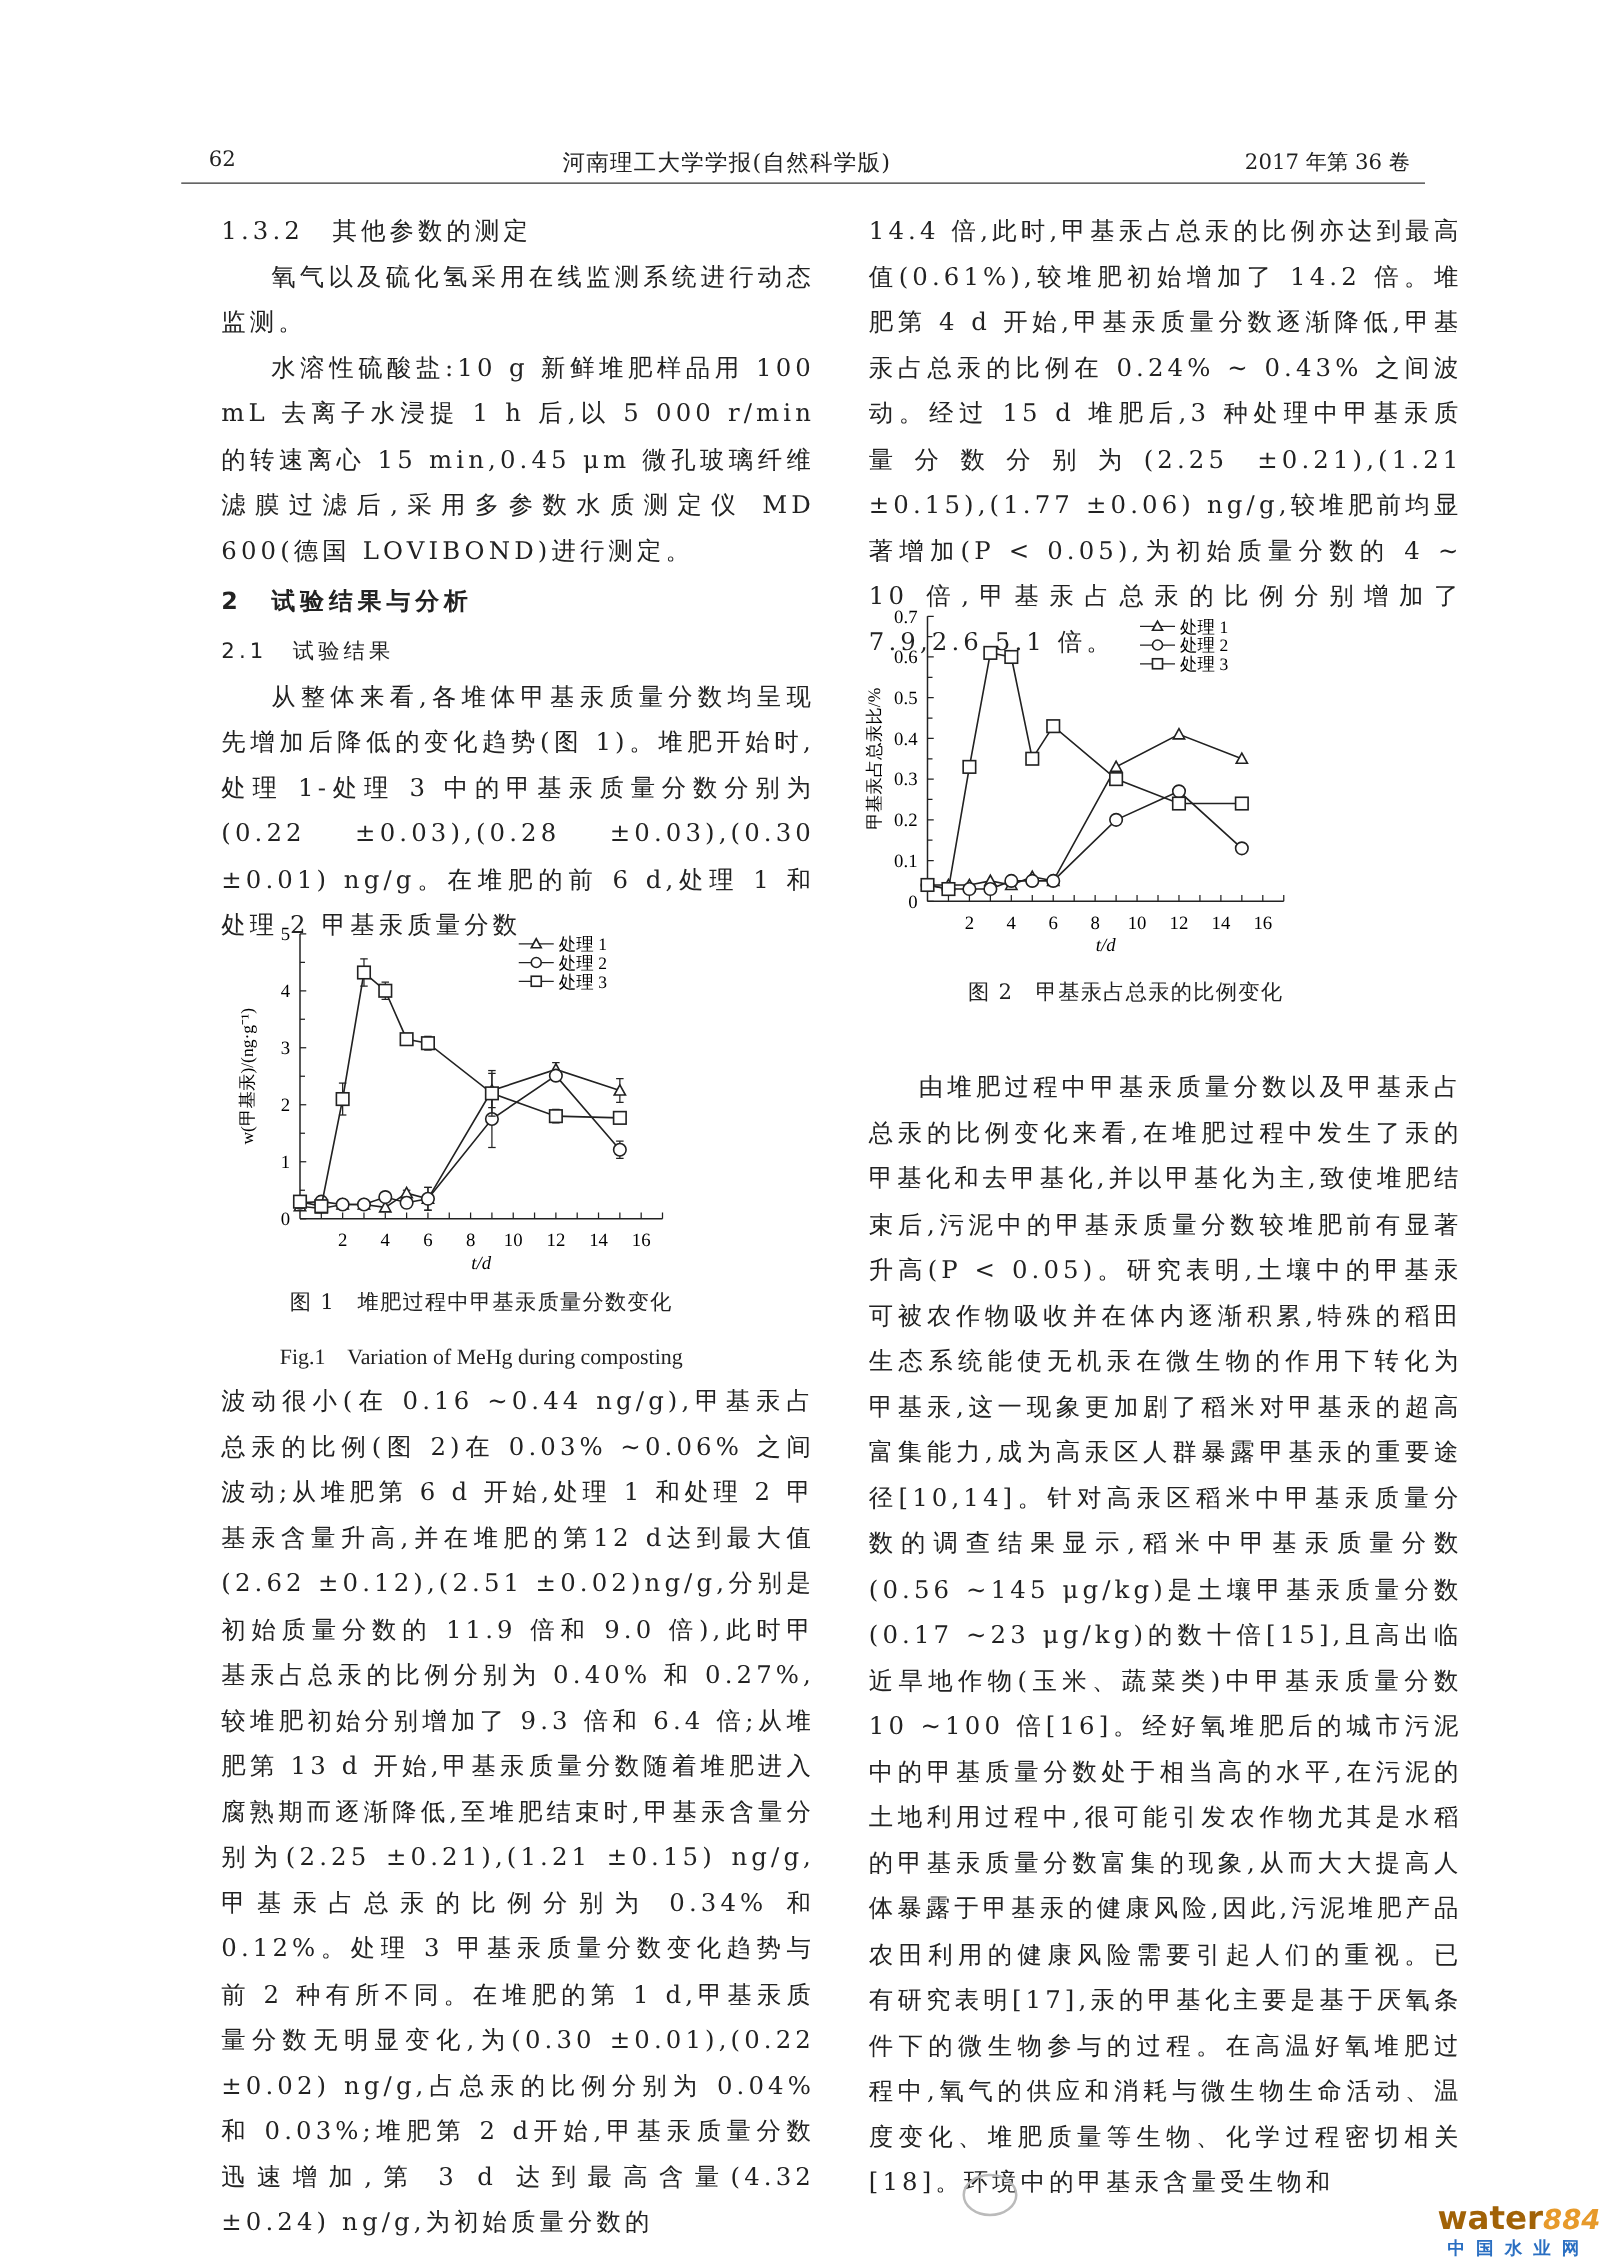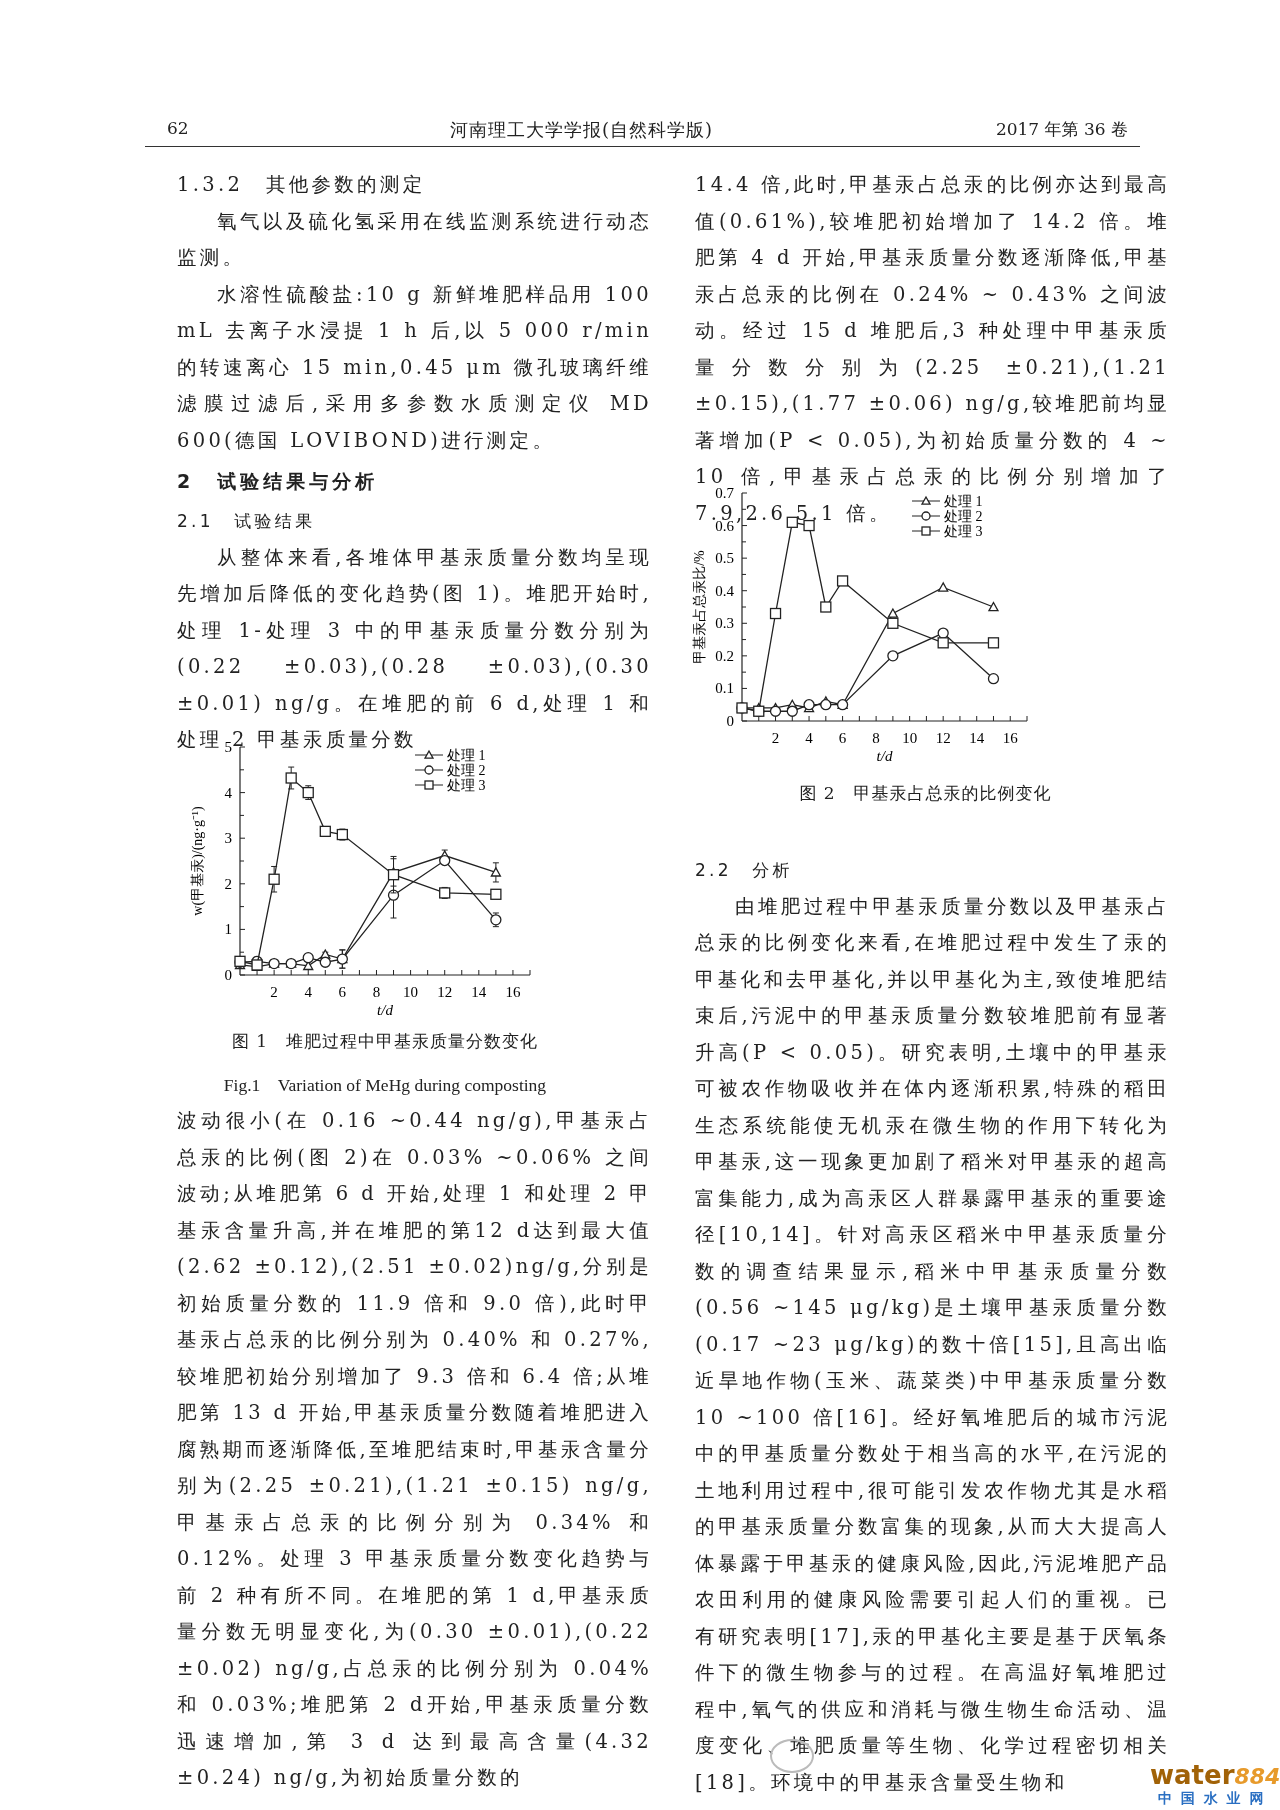--- a/index.html
+++ b/index.html
@@ -283,26 +283,25 @@
     <rect x="114.05882352941177" y="35.571428571428555" width="10" height="10" fill="#fff" stroke="#222" stroke-width="1.3"></rect>
     <rect x="130.8235294117647" y="117" width="10" height="10" fill="#fff" stroke="#222" stroke-width="1.3"></rect>
     <rect x="147.58823529411765" y="90.94285714285712" width="10" height="10" fill="#fff" stroke="#222" stroke-width="1.3"></rect>
     <rect x="197.88235294117646" y="133.28571428571428" width="10" height="10" fill="#fff" stroke="#222" stroke-width="1.3"></rect>
     <rect x="248.1764705882353" y="152.82857142857142" width="10" height="10" fill="#fff" stroke="#222" stroke-width="1.3"></rect>
     <rect x="298.47058823529414" y="152.82857142857142" width="10" height="10" fill="#fff" stroke="#222" stroke-width="1.3"></rect>
     <line x1="222" y1="46" x2="250" y2="46" stroke="#222"></line>
     <rect x="232" y="42" width="8" height="8" fill="#fff" stroke="#222" stroke-width="1.3"></rect>
     <text x="254" y="51" font-size="14">处理 3</text>
   </svg>
-<div class="cap" style="left:688px;top:782px;width:475px">
+<div class="cap" style="left:663px;top:782px;width:475px">
   <div>图 2　甲基汞占总汞的比例变化</div>
 </div>
 
 <div class="col" style="left:663px;top:852px;width:475px;">
-  <p class="h2">2.2　分析</p>
   <p class="ind">由堆肥过程中甲基汞质量分数以及甲基汞占总汞的比例变化来看,在堆肥过程中发生了汞的甲基化和去甲基化,并以甲基化为主,致使堆肥结束后,污泥中的甲基汞质量分数较堆肥前有显著升高(P &lt; 0.05)。研究表明,土壤中的甲基汞可被农作物吸收并在体内逐渐积累,特殊的稻田生态系统能使无机汞在微生物的作用下转化为甲基汞,这一现象更加剧了稻米对甲基汞的超高富集能力,成为高汞区人群暴露甲基汞的重要途径[10,14]。针对高汞区稻米中甲基汞质量分数的调查结果显示,稻米中甲基汞质量分数(0.56 ~145 μg/kg)是土壤甲基汞质量分数(0.17 ~23 μg/kg)的数十倍[15],且高出临近旱地作物(玉米、蔬菜类)中甲基汞质量分数 10 ~100 倍[16]。经好氧堆肥后的城市污泥中的甲基质量分数处于相当高的水平,在污泥的土地利用过程中,很可能引发农作物尤其是水稻的甲基汞质量分数富集的现象,从而大大提高人体暴露于甲基汞的健康风险,因此,污泥堆肥产品农田利用的健康风险需要引起人们的重视。已有研究表明[17],汞的甲基化主要是基于厌氧条件下的微生物参与的过程。在高温好氧堆肥过程中,氧气的供应和消耗与微生物生命活动、温度变化、堆肥质量等生物、化学过程密切相关[18]。环境中的甲基汞含量受生物和</p>
 </div>
 
 <div class="wm">
   <span style="display:inline-block;width:40px;height:30px;border:2px solid #bbb;border-radius:50%;vertical-align:middle;margin-right:8px;"></span>
 </div>
 <div class="logo">
   <span style="color:#a16207;font-size:26px">water</span><span style="color:#e79a2b;font-size:22px;font-style:italic">8848</span>
   <div style="color:#2a6fc2;font-size:14px;letter-spacing:2px;margin-left:8px">中 国 水 业 网</div>
 </div>

